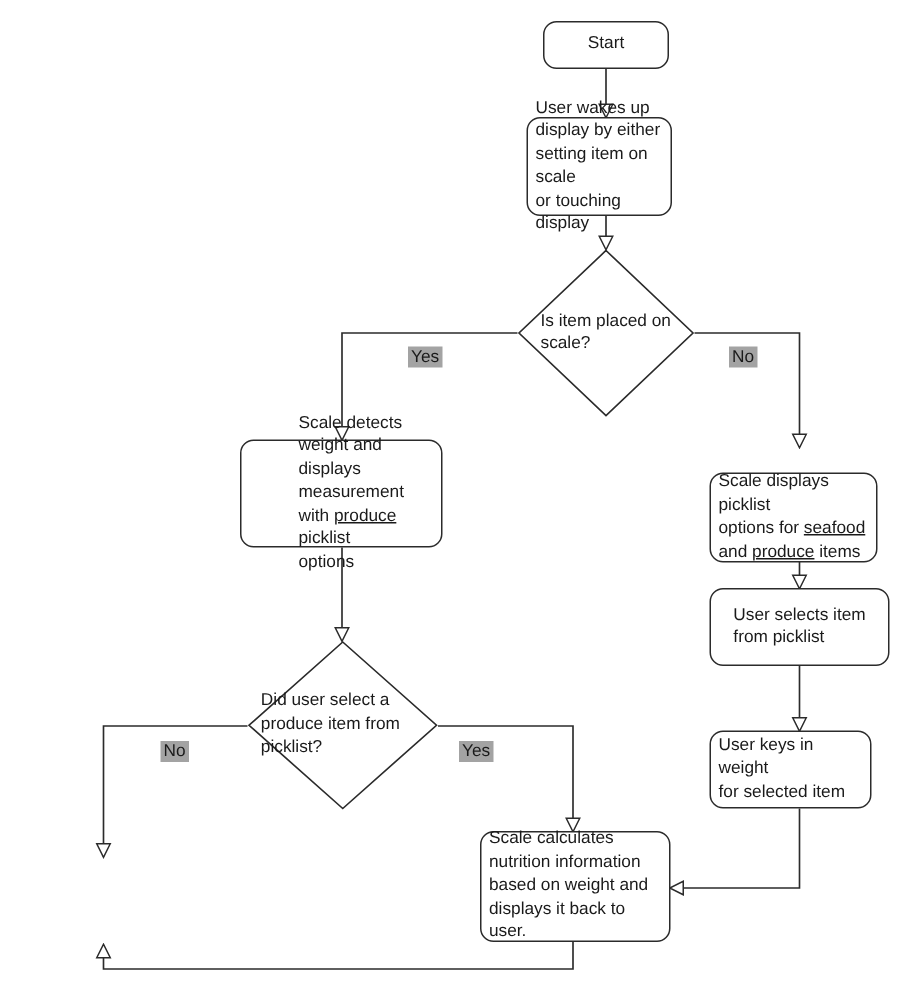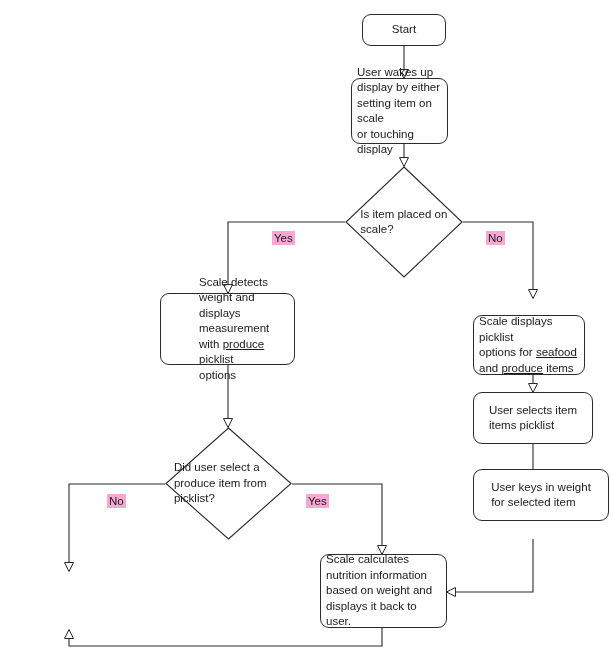--- a/index.html
+++ b/index.html
@@ -59,21 +59,21 @@
     position: relative;
     z-index: 2;
     width: 74%;
   }
   .edgelabel {
     position: absolute;
     font-size: 11.5px;
     line-height: 14px;
     color: #1a1a1a;
     z-index: 4;
-    background: #f9a8d4;
+    background: #a3a3a3;
     padding: 0 2px;
   }
   u {
     text-decoration: underline;
     text-underline-offset: 1px;
   }
 </style>
 </head>
 <body>
 
@@ -150,25 +150,25 @@
     <span class="txt">
       <span>Scale displays picklist</span><br>
       options for <u>seafood</u><br>
       and <u>produce</u> items
     </span>
   </div>
 
   <div class="node proc" style="left:473px; top:392px; width:120px; height:52px;">
     <span class="txt">
       <span>User selects item</span><br>
-      <span>items picklist</span>
+      <span>from picklist</span>
     </span>
   </div>
 
-  <div class="node proc" style="left:473px; top:469px; width:136px; height:52px;">
+  <div class="node proc" style="left:473px; top:487px; width:108px; height:52px;">
     <span class="txt">
       <span>User keys in weight</span><br>
       <span>for selected item</span>
     </span>
   </div>
 
   <div class="node dec" style="left:165px; top:427px; width:127px; height:113px;">
     <svg class="dshape" viewBox="0 0 127 113" preserveAspectRatio="none">
       <polygon points="63.5,1 126,56.5 63.5,112 1,56.5" fill="#ffffff" stroke="#2b2b2b" stroke-width="1.1"></polygon>
     </svg>

